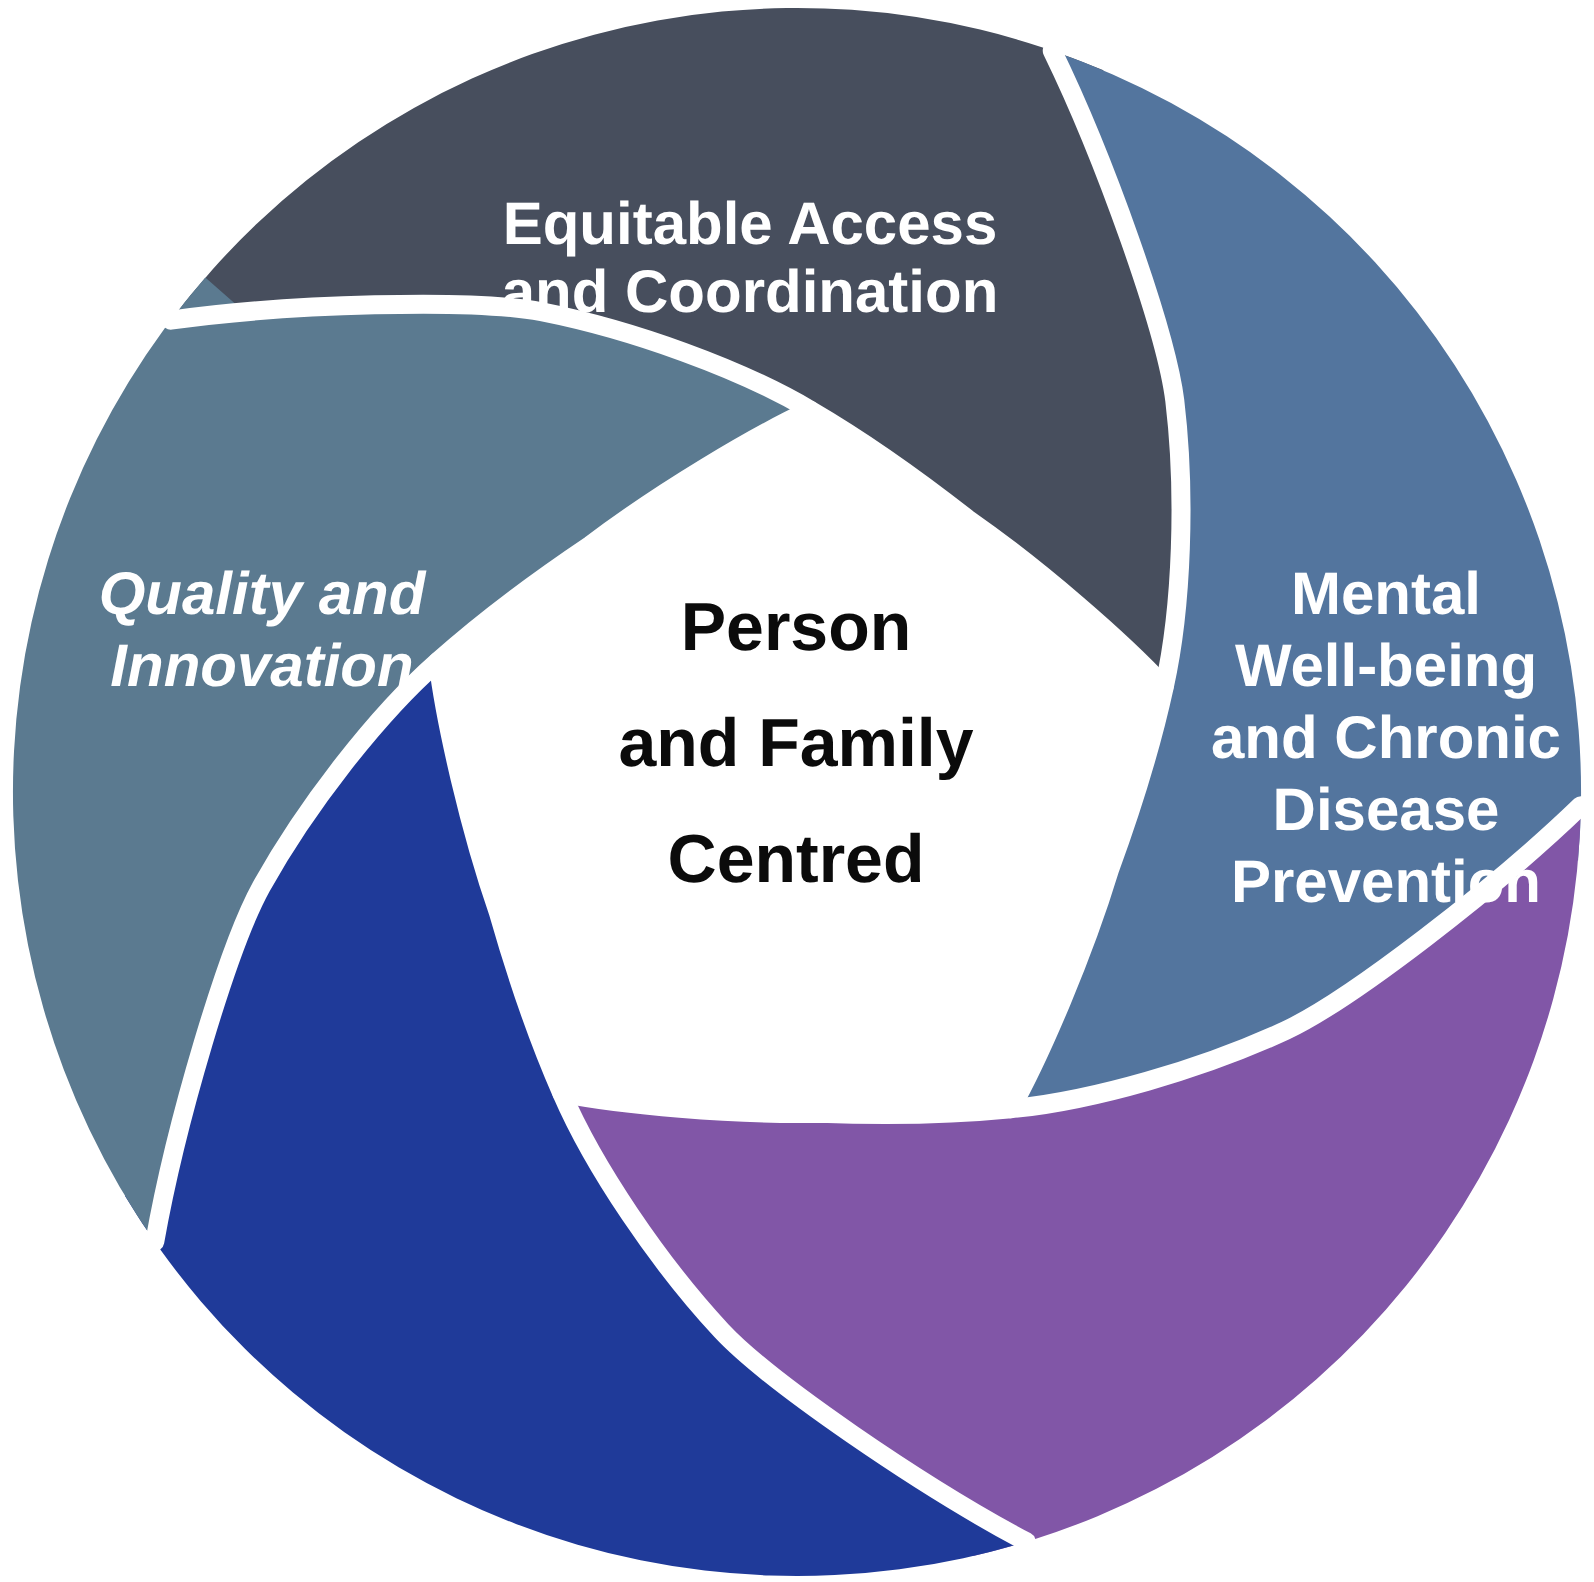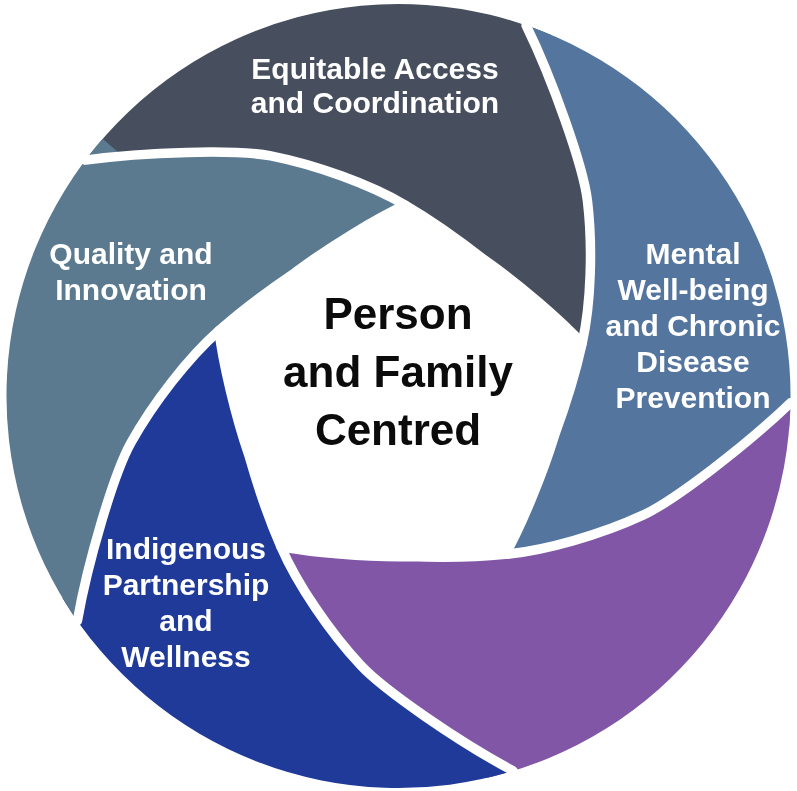--- a/index.html
+++ b/index.html
@@ -21,34 +21,35 @@
     top: 0;
   }
   .petal-label {
     position: absolute;
     text-align: center;
     font-weight: bold;
     font-size: 30px;
     color: var(--label-color, #ffffff);
     white-space: pre-line;
     pointer-events: none;
+    margin-top: 44px;
   }
   .label-equitable   { left: 200px; top: 52px;  width: 350px; line-height: 34px; }
   .label-mental      { left: 563px; top: 236px; width: 260px; line-height: 36px; }
   .label-governance  { left: 370px; top: 603px; width: 350px; line-height: 35px; }
   .label-indigenous  { left: 56px;  top: 531px; width: 260px; line-height: 36px; }
-  .label-quality     { left: 1px;   top: 236px; width: 260px; line-height: 36px; }
+  .label-quality     { left: 1px;   top: 236px; width: 260px; line-height: 36px; font-style: italic; }
   .center-title {
     position: absolute;
     left: 228px;
     top: 285px;
     width: 340px;
     text-align: center;
     font-weight: bold;
-    font-size: 44px;
+    font-size: 34px;
     line-height: 58px;
     color: var(--center-color, #0b0b0b);
     white-space: pre-line;
     pointer-events: none;
   }
 </style>
 </head>
 <body>
 
 <div class="stage">
@@ -94,24 +95,20 @@
   <div class="petal-label label-equitable">Equitable Access
 and Coordination</div>
 
   <div class="petal-label label-mental">Mental
 Well-being
 and Chronic
 Disease
 Prevention</div>
 
 
-  <div class="petal-label label-indigenous">Indigenous
-Partnership
-and
-Wellness</div>
 
   <div class="petal-label label-quality">Quality and
 Innovation</div>
 
   <div class="center-title">Person
 and Family
 Centred</div>
 
 </div>
 

